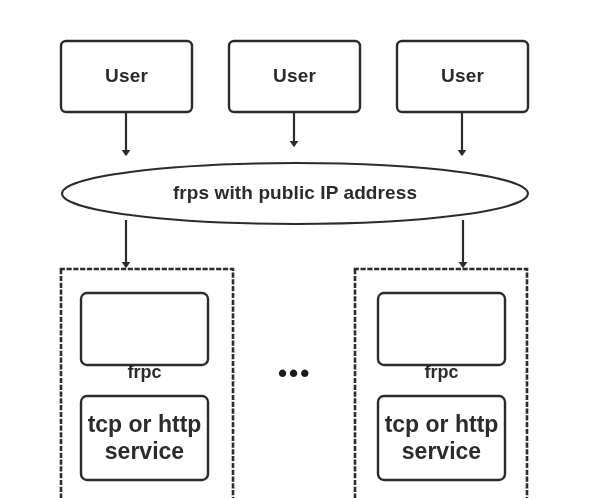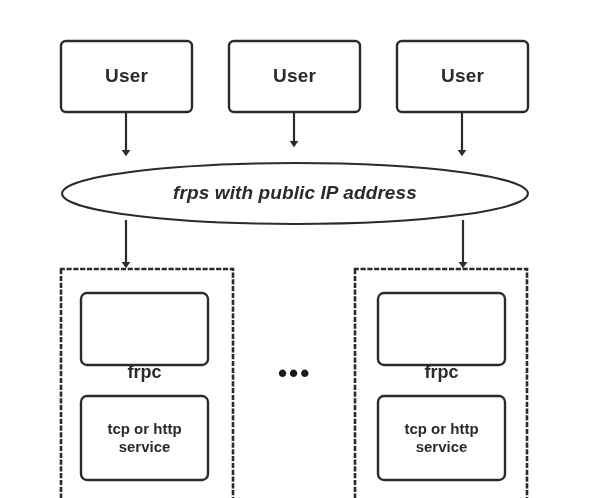--- a/index.html
+++ b/index.html
@@ -33,21 +33,21 @@
     text-align: center;
     color: #2b2b2b;
     font-weight: bold;
     line-height: 1.18;
     pointer-events: none;
     white-space: pre-line;
   }
   .label-user     { font-size: 19px; letter-spacing: 0.2px; }
   .label-server   { font-size: 19px; letter-spacing: 0.1px; }
   .label-frpc     { font-size: 18px; margin-top: 44px; }
-  .label-service  { font-size: 15px; text-align: center; }
+  .label-service  { font-size: 23px; text-align: center; }
   .ellipsis-dots {
     position: absolute;
     color: #1a1a1a;
     font-size: 26px;
     font-weight: bold;
     letter-spacing: 2px;
     line-height: 1;
     pointer-events: none;
   }
 </style>
@@ -83,21 +83,21 @@
     <rect x="378" y="293" width="127" height="72" rx="6" ry="6" fill="#ffffff" stroke="#2b2b2b" stroke-width="2.4"></rect>
 
     <rect x="81" y="396" width="127" height="84" rx="6" ry="6" fill="#ffffff" stroke="#2b2b2b" stroke-width="2.4"></rect>
     <rect x="378" y="396" width="127" height="84" rx="6" ry="6" fill="#ffffff" stroke="#2b2b2b" stroke-width="2.4"></rect>
   </svg>
 
   <div class="node-label label-user" style="left:61px; top:41px; width:131px; height:71px;">User</div>
   <div class="node-label label-user" style="left:229px; top:41px; width:131px; height:71px;">User</div>
   <div class="node-label label-user" style="left:397px; top:41px; width:131px; height:71px;">User</div>
 
-  <div class="node-label label-server" style="left:62px; top:163px; width:466px; height:61px;font-style:italic;">frps with public IP address</div>
+  <div class="node-label label-server" style="left:62px; top:163px; width:466px; height:61px;">frps with public IP address</div>
 
   <div class="node-label label-frpc" style="left:81px; top:293px; width:127px; height:72px;">frpc</div>
   <div class="node-label label-frpc" style="left:378px; top:293px; width:127px; height:72px;">frpc</div>
 
   <div class="node-label label-service" style="left:81px; top:396px; width:127px; height:84px;">tcp or http
 service</div>
   <div class="node-label label-service" style="left:378px; top:396px; width:127px; height:84px;">tcp or http
 service</div>
 
   <div class="ellipsis-dots" style="left:278px; top:360px;">•••</div>

